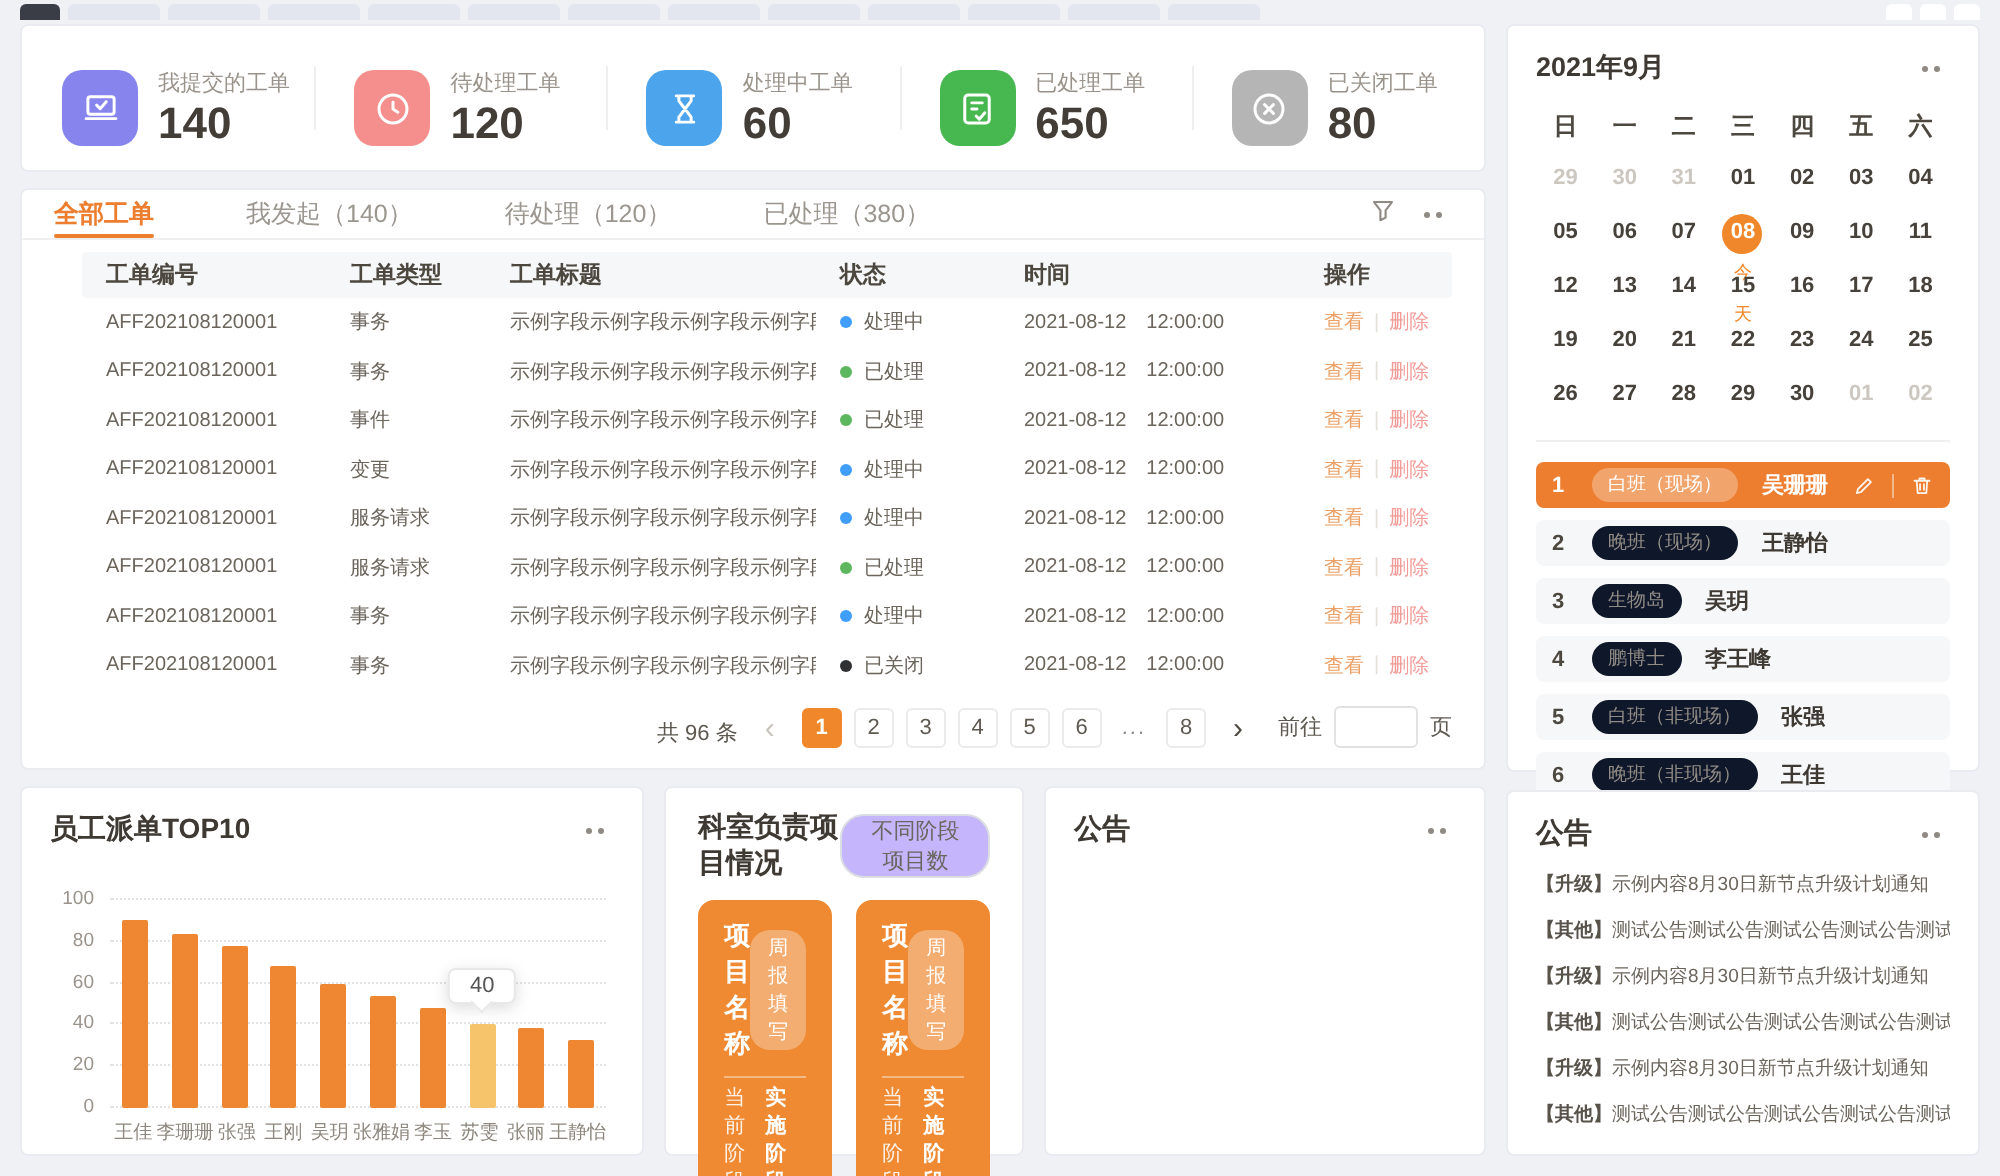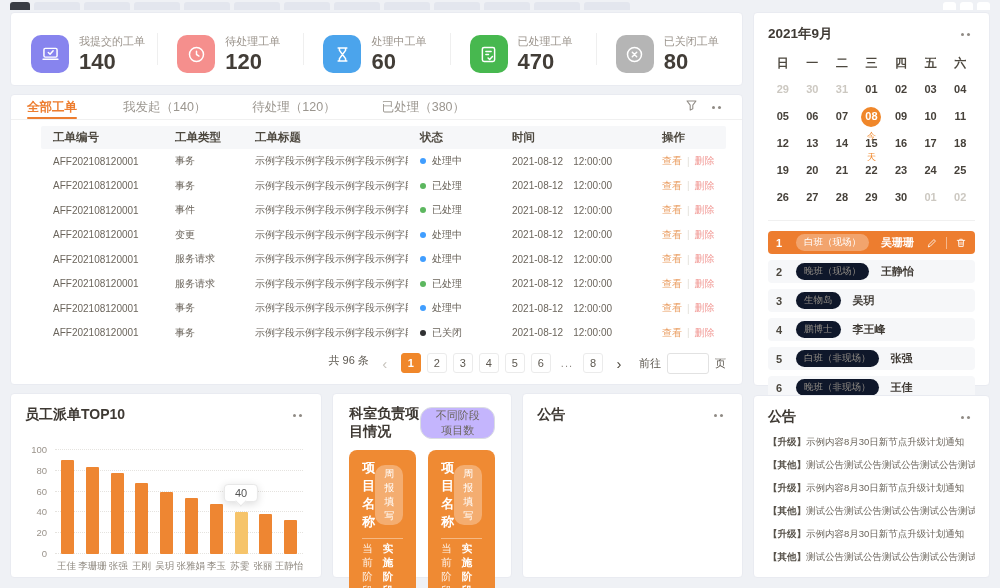--- a/index.html
+++ b/index.html
@@ -52,21 +52,21 @@
   .c2{flex:1}
   .c3{width:92px;display:flex;align-items:center;gap:6px}
   .c4{width:150px;display:flex;gap:10px}
   .c5{width:76px}
   .thead .c3,.thead .c4{display:block}
   .dot{width:6px;height:6px;border-radius:50%;flex:0 0 auto}
   .act{display:flex;align-items:center;gap:5px}
   .act .sep{color:#e3e0da}
   .act span{cursor:pointer}
   
-  .pager{margin-top:auto;display:flex;justify-content:flex-end;align-items:flex-start;gap:6px;padding:8px 16px 10px 16px;font-size:11px;color:#5d5850}
+  .pager{margin-top:auto;display:flex;justify-content:flex-end;align-items:flex-end;gap:6px;padding:8px 16px 10px 16px;font-size:11px;color:#5d5850}
   .pbtn{min-width:20px;height:20px;padding:0 4px;display:flex;align-items:center;justify-content:center;background:#fff;border:1px solid #ebebeb;border-radius:3px;cursor:pointer;color:#5d5850}
   .pbtn.active{background:#f0872a;border-color:#f0872a;color:#fff;font-weight:bold}
   .pbtn.dots{border:none;letter-spacing:1px;color:#8f8a84}
   .pbtn.arrow{font-size:13px;border:none}
   .pbtn.prev{color:#c8c4bd}
   .pbtn.prev::before{content:"‹";font-size:15px;line-height:1}
   .pbtn.next::before{content:"›";font-size:15px;line-height:1;color:#4d483f}
   .goto{display:flex;align-items:center;gap:6px;margin-left:4px}
   .goto input{width:42px;height:21px;border:1px solid #e2e2e2;border-radius:3px;outline:none;padding:0 4px;font-size:11px}
   
@@ -193,21 +193,21 @@
         <div class="stat">
     <div class="stat-icon" style="background: rgb(71, 184, 79);">
             <svg viewBox="0 0 24 24">
               <rect x="5" y="4" width="14" height="16" rx="2"></rect>
               <path d="M9 8.5h6M9 12h3"></path>
               <path d="M11.5 16l1.8 1.8 3.2-3.6"></path>
             </svg>
           </div>
     <div>
       <div class="stat-label">已处理工单</div>
-      <div class="stat-value">470</div>
+      <div class="stat-value">650</div>
     </div>
   </div>
         <div class="stat">
     <div class="stat-icon" style="background: rgb(181, 181, 181);">
             <svg viewBox="0 0 24 24">
               <circle cx="12" cy="12" r="8"></circle>
               <path d="M9.5 9.5l5 5M14.5 9.5l-5 5"></path>
             </svg>
           </div>
     <div>

